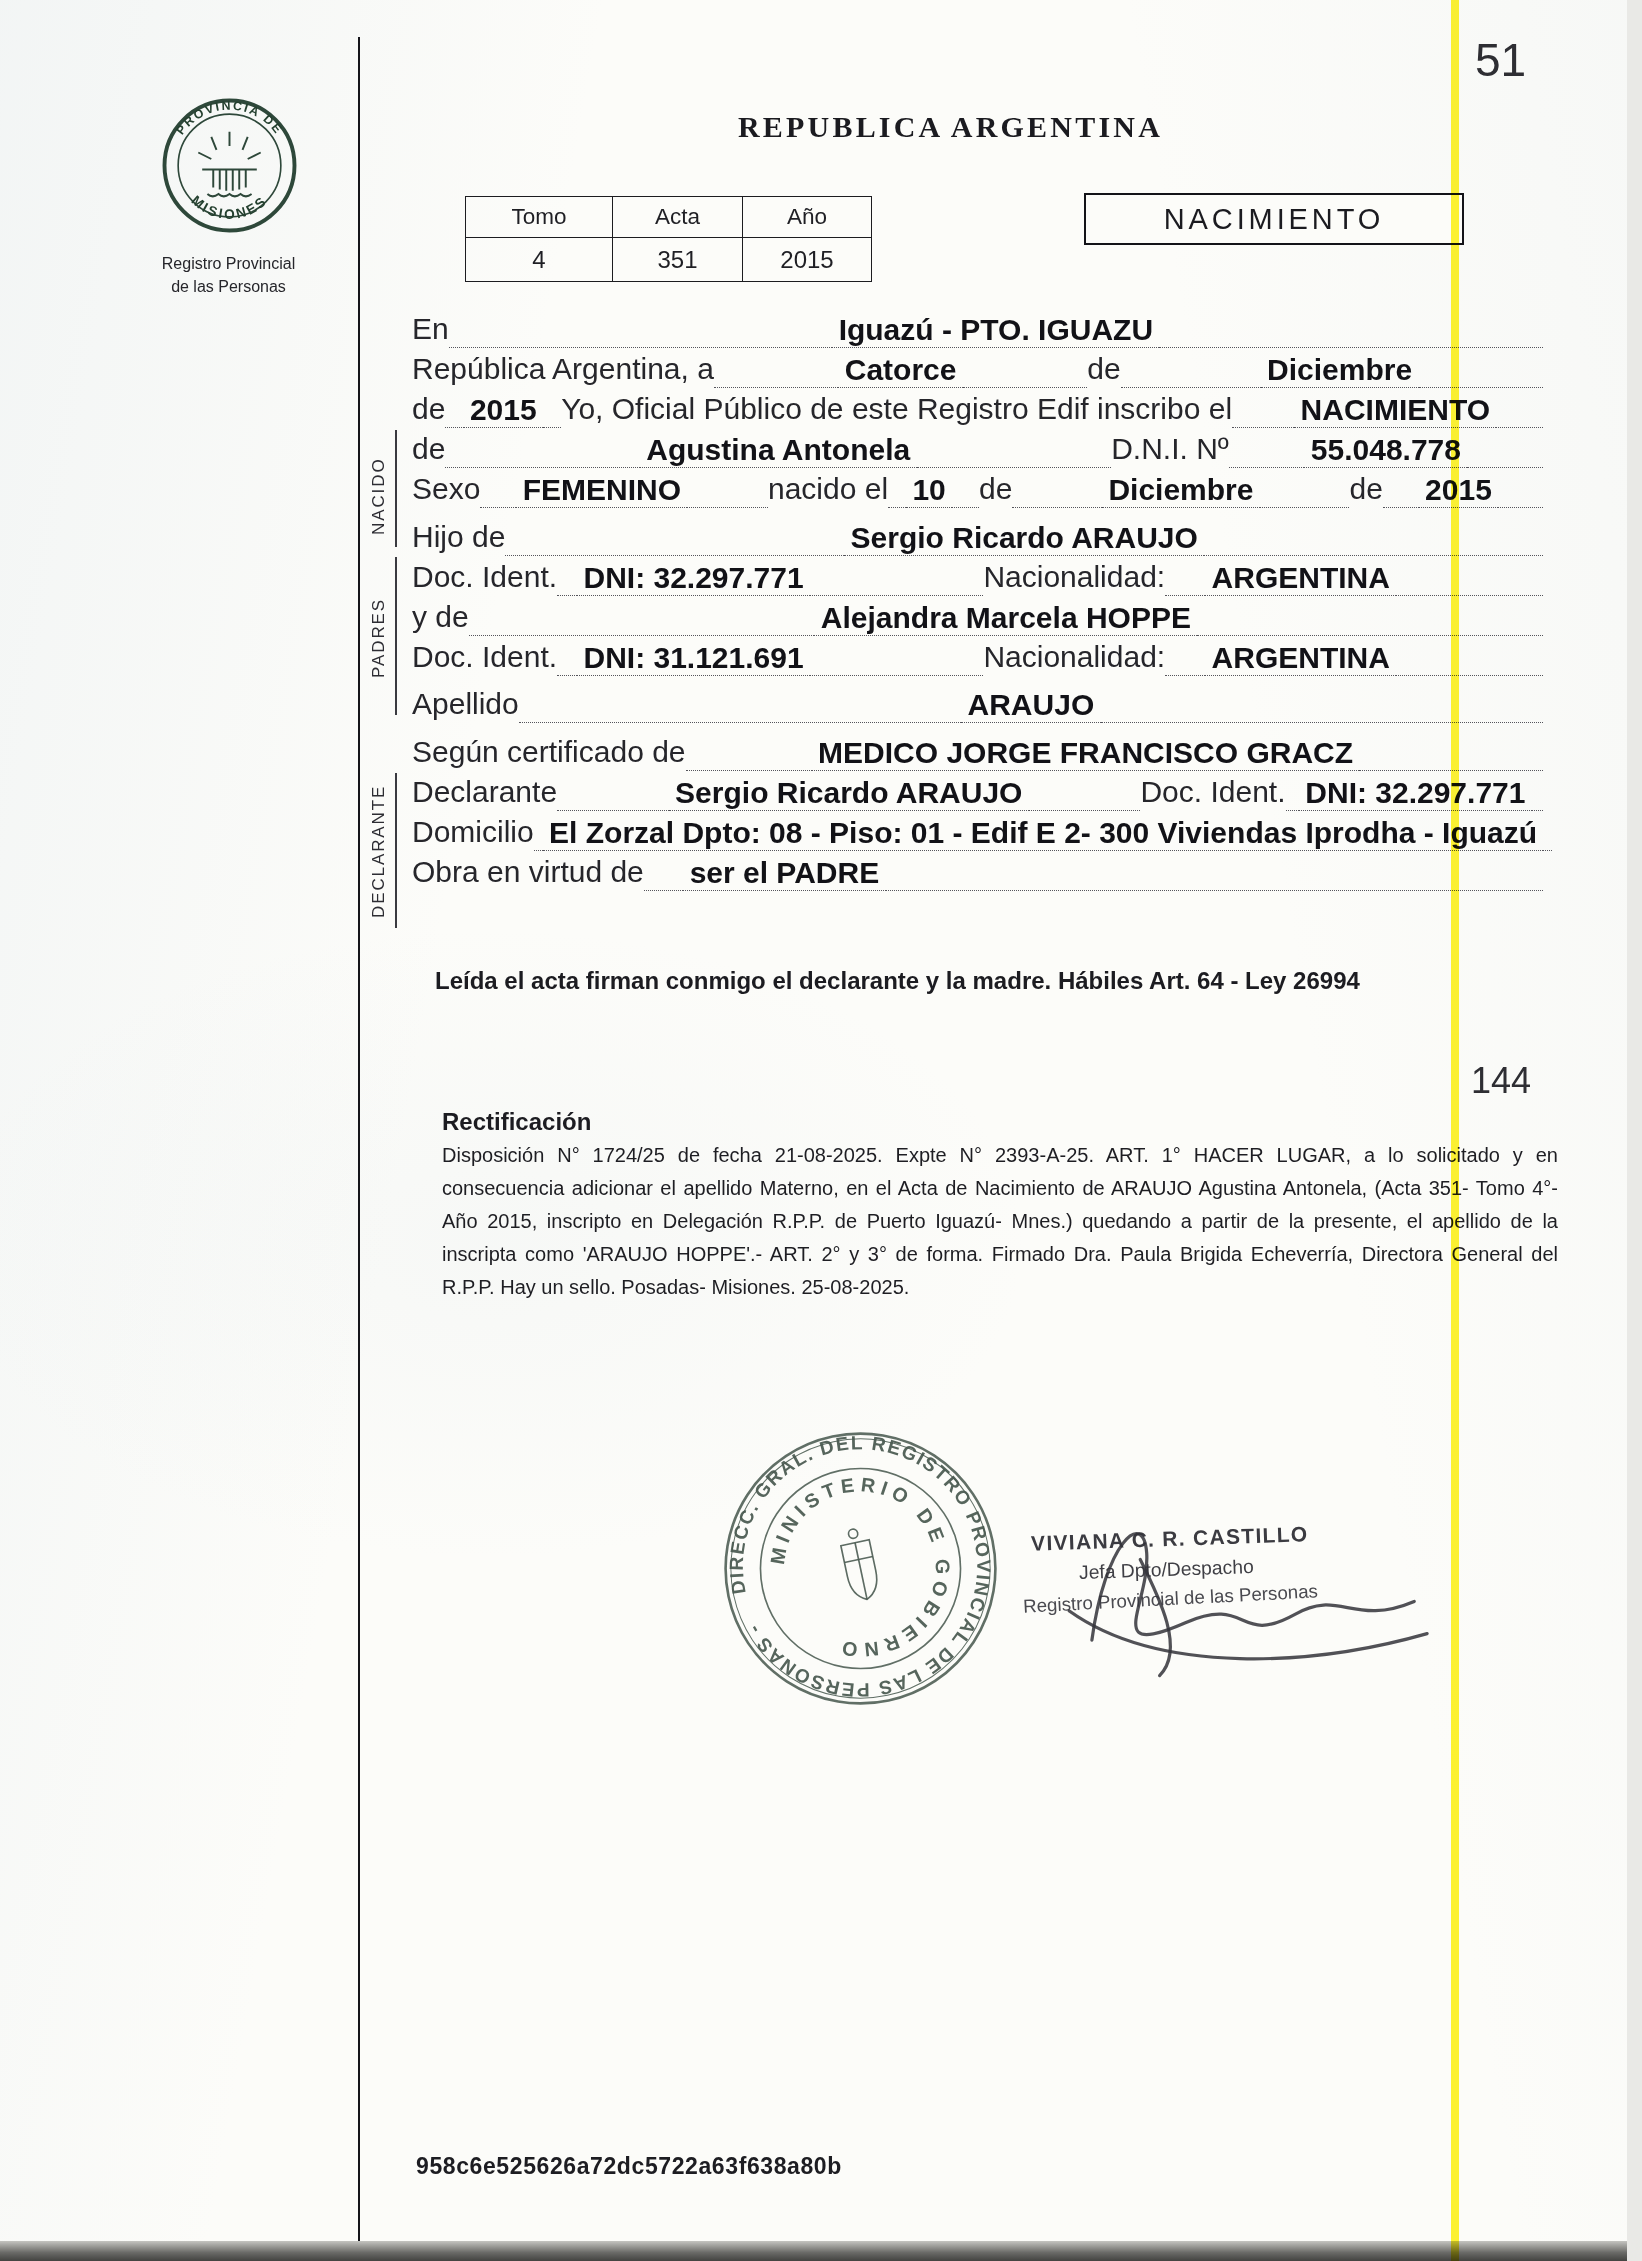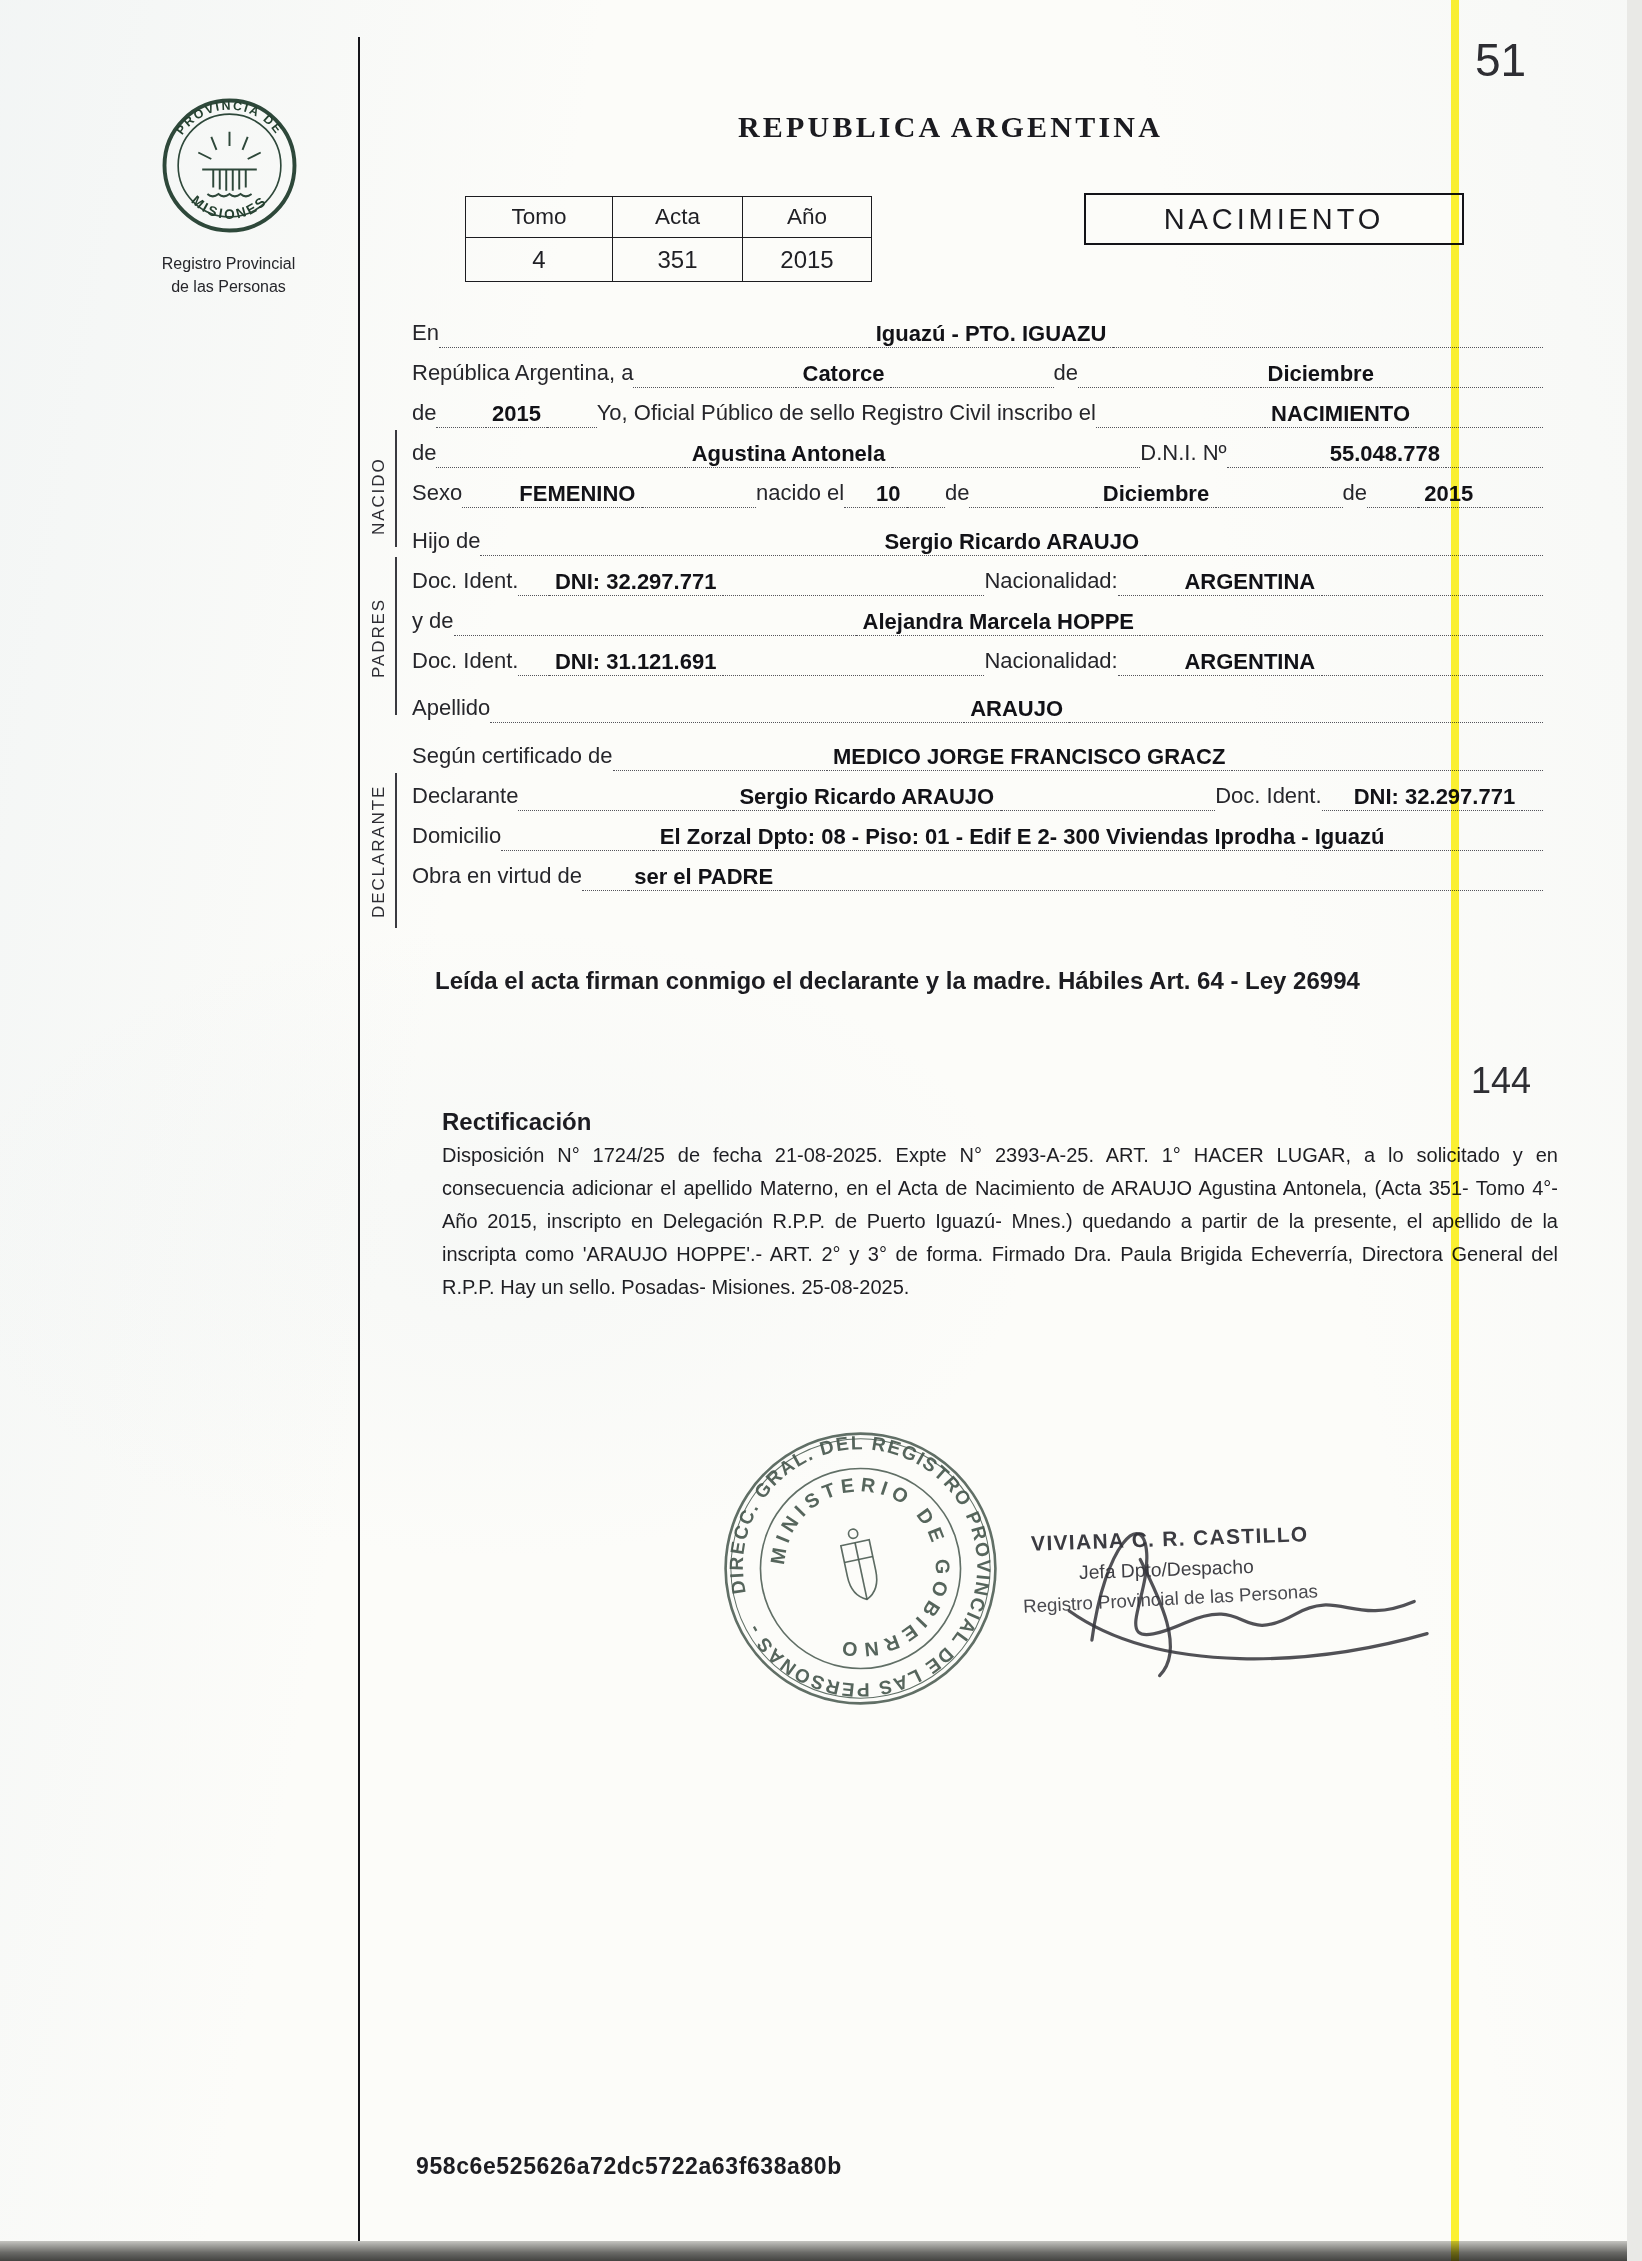--- a/index.html
+++ b/index.html
@@ -34,21 +34,21 @@
 
   .type-box{position:absolute;left:1084px;top:193px;width:376px;height:48px;border:2.6px solid #131318;
     text-align:center;line-height:48px;font-size:29px;letter-spacing:3.9px;color:#1b1b20;background:#fcfcf9;}
 
   .mlabel{position:absolute;left:365px;width:28px;display:flex;align-items:center;justify-content:center;
     writing-mode:vertical-rl;transform:rotate(180deg);font-size:17px;letter-spacing:1.9px;color:#2d2d33;}
   .bracket{position:absolute;left:395px;width:1.9px;background:#3a3a40;}
 
   .form{position:absolute;left:412px;top:308px;width:1131px;}
   .fgroup + .fgroup{margin-top:7.7px;}
-  .fline{display:flex;align-items:flex-end;height:40px;font-size:22px;white-space:nowrap;}
+  .fline{display:flex;align-items:flex-end;height:40px;font-size:30px;white-space:nowrap;}
   .lbl{color:#26262b;padding-bottom:1.9px;}
   .val{font-weight:bold;color:#121217;border-bottom:1.9px dotted #55555c;padding:0 6.4px;}
   .dots{border-bottom:1.9px dotted #55555c;min-width:9px;height:0;}
 
   .closing{position:absolute;left:435px;top:964px;width:1113px;font-size:24px;font-weight:bold;
     line-height:33px;text-align:justify;color:#1c1c21;}
   .rect-head{position:absolute;left:442px;top:1108px;font-size:24px;font-weight:bold;color:#1c1c21;}
   .rect-body{position:absolute;left:442px;top:1139px;width:1116px;font-size:20px;line-height:33px;
     text-align:justify;color:#1e1e23;}
 
@@ -144,21 +144,21 @@
           <span class="lbl">de</span>
           <span class="dots" style="flex-grow: 1.8;"></span>
           <span class="val">Diciembre</span>
           <span class="dots" style="flex-grow: 1.6;"></span>
         </div>
         <div class="fline">
           <span class="lbl">de</span>
           <span class="dots" style="flex-grow: 0.35;"></span>
           <span class="val">2015</span>
           <span class="dots" style="flex-grow: 0.35;"></span>
-          <span class="lbl">Yo, Oficial Público de sello Registro Civil inscribo el</span>
+          <span class="lbl">Yo, Oficial Público de este Registro Edif inscribo el</span>
           <span class="dots" style="flex-grow: 1.2;"></span>
           <span class="val">NACIMIENTO</span>
           <span class="dots" style="flex-grow: 0.9;"></span>
         </div>
         <div class="fline">
           <span class="lbl">de</span>
           <span class="dots" style="flex-grow: 1.8;"></span>
           <span class="val">Agustina Antonela</span>
           <span class="dots" style="flex-grow: 1.8;"></span>
           <span class="lbl">D.N.I. Nº</span>

